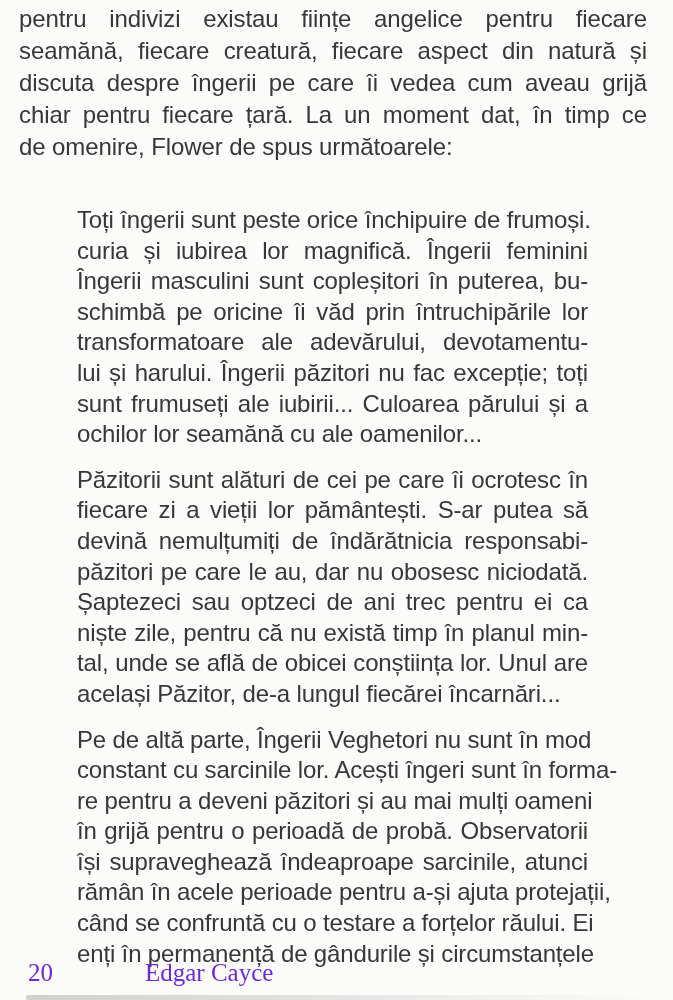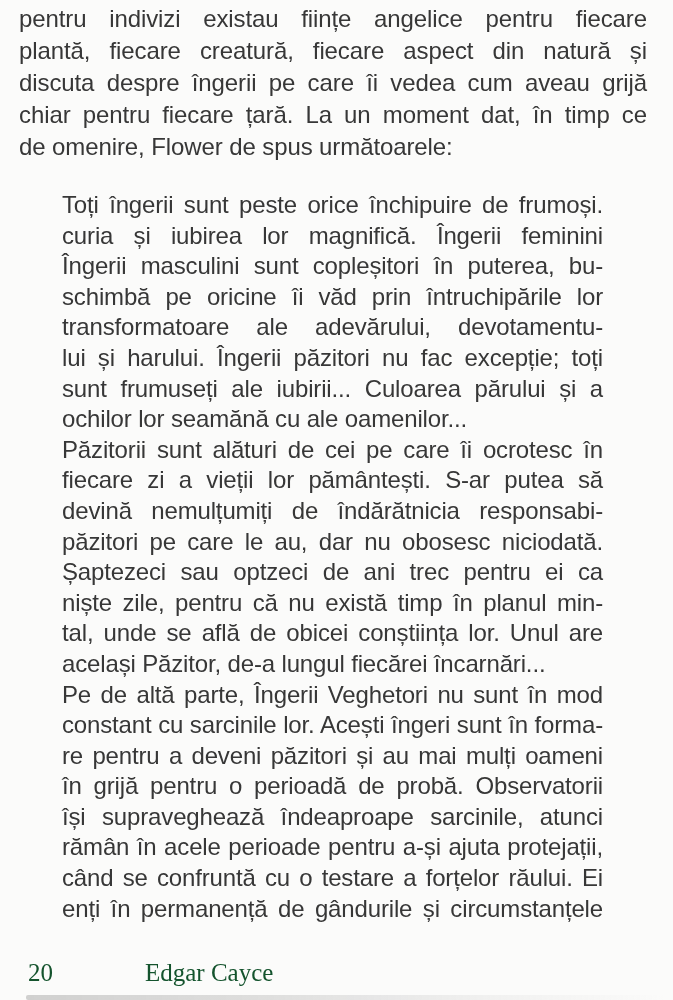--- a/index.html
+++ b/index.html
@@ -42,31 +42,31 @@
   
   .ln {
     text-align: justify;
     text-align-last: justify;
     white-space: nowrap;
     overflow: visible;
   }
   .ln.end {
     text-align-last: left;
   }
-  .quote .para { margin: 0; }
+  .quote .para { margin: 15px; }
   
   .footer {
     position: absolute;
     top: 959px;
     left: 0;
     width: 100%;
     height: 34px;
     font-family: "Liberation Serif", serif;
     font-size: 25px;
-    color: #14532d;
+    color: #6d28d9;
   }
   .folio {
     position: absolute;
     left: 28px;
     top: 0;
   }
   .running-title {
     position: absolute;
     left: 145px;
     top: 0;
@@ -87,21 +87,21 @@
     border-radius: 2px;
   }
 </style>
 </head>
 <body>
 
 <div class="page">
 
   <div class="intro">
     <div class="ln">pentru indivizi existau ființe angelice pentru fiecare</div>
-    <div class="ln">plantă, fiecare creatură, fiecare aspect din natură și</div>
+    <div class="ln">seamănă, fiecare creatură, fiecare aspect din natură și</div>
     <div class="ln">discuta despre îngerii pe care îi vedea cum aveau grijă</div>
     <div class="ln">chiar pentru fiecare țară. La un moment dat, în timp ce</div>
     <div class="ln end">de omenire, Flower de spus următoarele:</div>
   </div>
 
   <div class="quote">
     <div class="para">
       <div class="ln">Toți îngerii sunt peste orice închipuire de frumoși.</div>
       <div class="ln">curia și iubirea lor magnifică. Îngerii feminini</div>
       <div class="ln">Îngerii masculini sunt copleșitori în puterea, bu-</div>

